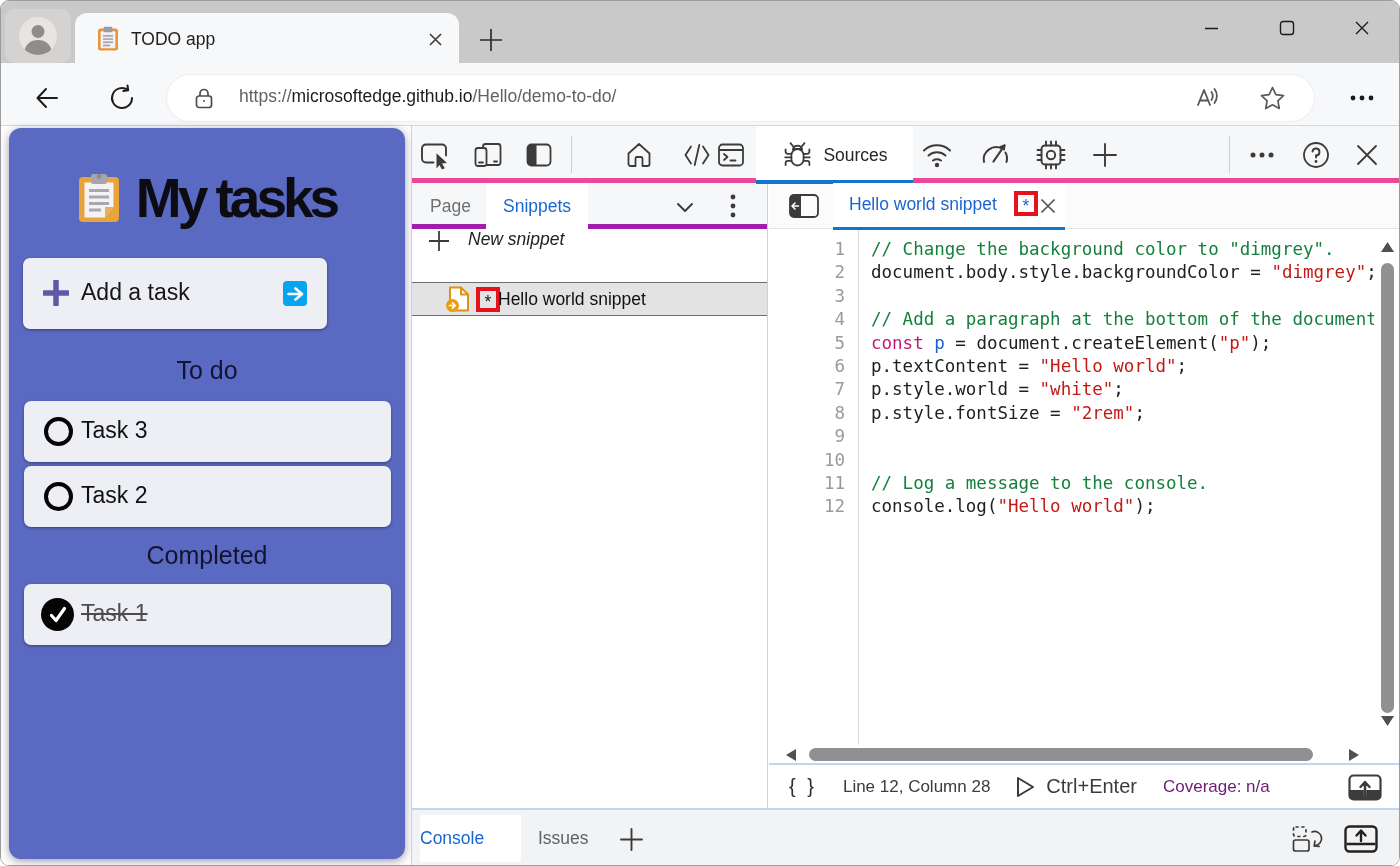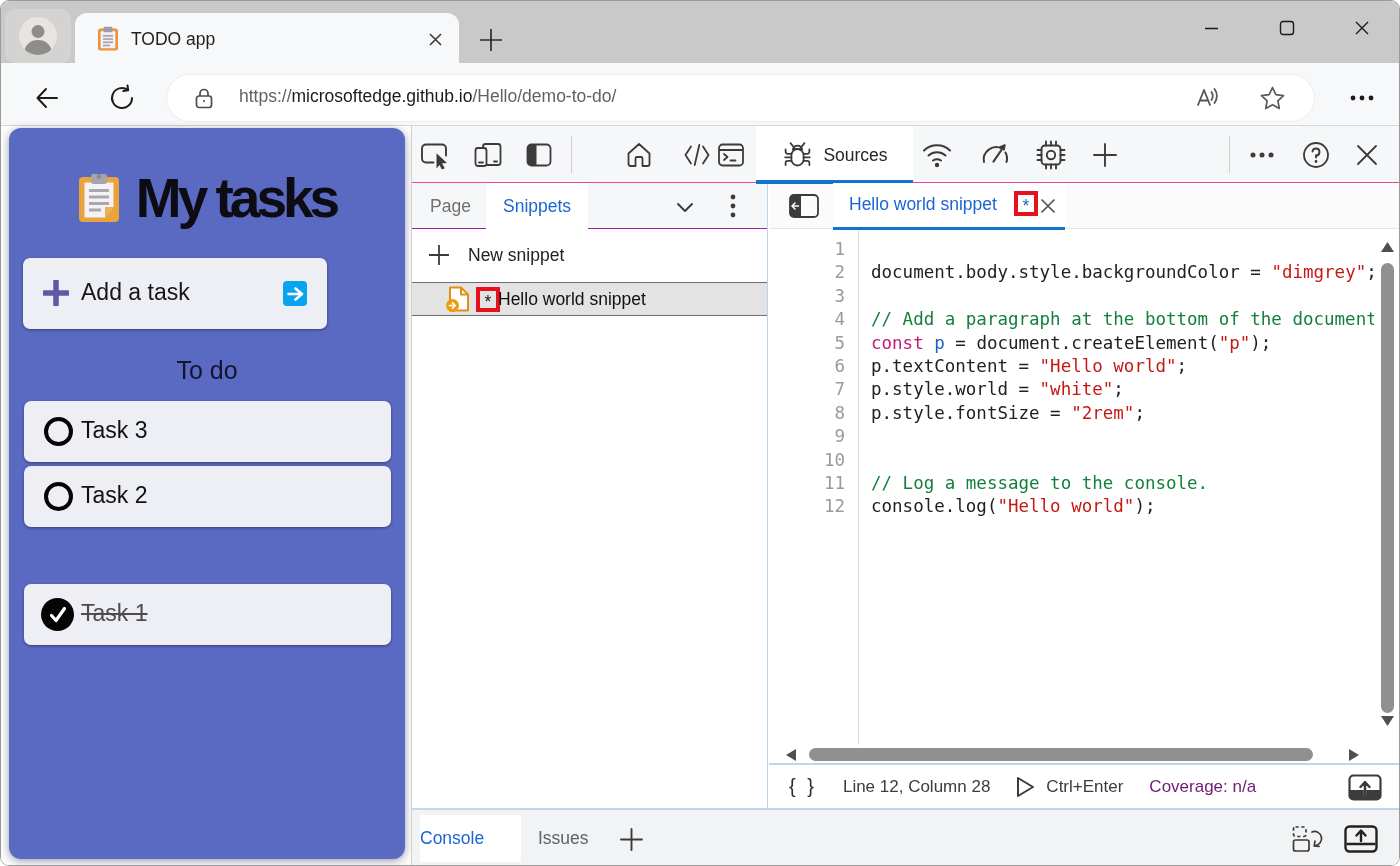--- a/index.html
+++ b/index.html
@@ -43,35 +43,35 @@
   .add-btn { position:absolute; right:20px; top:23px; width:24px; height:25px; background:#09a4ee; border-radius:4px; display:flex; align-items:center; justify-content:center; }
   .section-label { position:absolute; left:0; width:100%; text-align:center; font-size:25px; color:#14142e; }
   .task-card { position:absolute; left:15px; width:367px; height:61px; background:#edeff5; border-radius:7px; box-shadow:0 1px 3px rgba(0,0,0,.4); }
   .task-circle { position:absolute; left:20px; top:16px; width:29px; height:29px; border-radius:50%; border:4px solid #050505; background:transparent; }
   .task-check { position:absolute; left:17px; top:14px; width:33px; height:33px; border-radius:50%; background:#050505; display:flex; align-items:center; justify-content:center; }
   .task-label { position:absolute; left:57px; top:16px; font-size:23px; color:#101010; }
   .task-label.done { color:#4c4c4c; text-decoration:line-through; text-decoration-thickness:2px; }
 
   
   .devtools { position:absolute; left:410px; top:0; width:990px; height:741px; background:#fff; border-left:1px solid #cfcfcf; }
-  .dt-toolbar { position:absolute; left:0; top:0; width:100%; height:57px; background:#f6f7f9; border-bottom:1px solid #ec4899; }
+  .dt-toolbar { position:absolute; left:0; top:0; width:100%; height:57px; background:#f6f7f9; border-bottom:5px solid #ec4899; }
   .dt-ibtn { position:absolute; top:12px; width:34px; height:34px; display:flex; align-items:center; justify-content:center; }
   .dt-sep { position:absolute; top:10px; width:1px; height:37px; background:#cfcfcf; }
   .dt-tab-sources { position:absolute; left:344px; top:0; width:157px; height:58px; z-index:2; background:#fff; display:flex; align-items:center; justify-content:center; gap:9px; }
   .dt-tab-sources .underline { position:absolute; left:0; bottom:0; width:100%; height:4px; background:#1374cf; }
   .dt-tab-label { font-size:17.5px; color:#252525; }
 
   .dt-main { position:absolute; left:0; top:57px; width:100%; height:625px; }
   .navigator { position:absolute; left:0; top:0; width:356px; height:625px; background:#fff; border-right:1px solid #bed4ea; }
-  .nav-tabs { position:absolute; left:0; top:0; width:100%; height:46px; background:#f6f7f9; border-bottom:1px solid #a21caf; }
+  .nav-tabs { position:absolute; left:0; top:0; width:100%; height:46px; background:#f6f7f9; border-bottom:5px solid #a21caf; }
   .nav-tab-page { position:absolute; left:0; top:0; height:46px; padding:0 18px; display:flex; align-items:center; font-size:17.5px; color:#707070; }
   .nav-tab-snippets { position:absolute; left:74px; top:0; height:47px; z-index:2; padding:0 17px; display:flex; align-items:center; font-size:17.5px; color:#1a66d1; background:#fff; }
   .nav-chevron { position:absolute; left:262px; top:13px; width:22px; height:22px; }
   .nav-kebab { position:absolute; left:310px; top:12px; width:22px; height:22px; display:flex; align-items:center; justify-content:center; }
-  .new-snippet-row { position:absolute; left:0; top:46px; width:100%; height:52px; display:flex; align-items:center; }
+  .new-snippet-row { position:absolute; left:0; top:46px; width:100%; height:52px; display:flex; align-items:flex-start;font-style:italic; }
   .new-snippet-row svg { margin-left:15px; }
   .new-snippet-label { margin-left:17px; font-size:17.5px; color:#222; }
   .snippet-row { position:absolute; left:0; top:99px; width:100%; height:34px; background:#e3e3e3; border-top:1px solid #6e6e6e; border-bottom:1px solid #6e6e6e; display:flex; align-items:center; }
   .snippet-icon { margin-left:33px; position:relative; }
   .red-box { width:24px; height:25px; border:4px solid #e5121d; margin-left:5px; display:flex; align-items:center; justify-content:center; font-size:17.5px; color:#222; flex:none; }
   .red-box span { position:relative; top:3px; }
   .snippet-label { margin-left:-2px; font-size:17.5px; color:#111; white-space:nowrap; }
 
   .editor { position:absolute; left:357px; top:0; width:633px; height:625px; }
   .ed-tabs { position:absolute; left:0; top:0; width:100%; height:46px; background:#fbfbfc; border-bottom:1px solid #e3e3e3; }
@@ -94,21 +94,21 @@
 
   .vscroll { position:absolute; right:2px; top:46px; width:26px; height:516px; }
   .vscroll .thumb { position:absolute; left:7px; top:34px; width:13px; height:450px; background:#8f9092; border-radius:7px; }
   .hscroll { position:absolute; left:0; top:562px; width:100%; height:18px; }
   .hscroll .thumb { position:absolute; left:40px; top:3px; width:504px; height:13px; background:#8f9092; border-radius:7px; }
 
   .statusbar { position:absolute; left:0; top:580px; width:100%; height:45px; background:#fff; border-top:2px solid #bcd7ef; display:flex; align-items:center; }
   .sb-braces { margin-left:20px; font-size:20px; color:#2d2d2d; letter-spacing:3px; }
   .sb-pos { margin-left:26px; font-size:17px; color:#3c3c3c; }
   .sb-play { margin-left:24px; }
-  .sb-shortcut { margin-left:10px; font-size:17px; color:#3c3c3c; }
+  .sb-shortcut { margin-left:10px; font-size:20px; color:#3c3c3c; }
   .sb-coverage { margin-left:26px; font-size:17px; color:#701a75; }
   .sb-dock { position:absolute; right:20px; top:9px; }
 
   .drawer { position:absolute; left:0; top:682px; width:100%; height:59px; background:#f2f3f5; border-top:2px solid #bcd7ef; }
   .drawer-tab-console { position:absolute; left:8px; top:5px; width:101px; height:47px; background:#fff; display:flex; align-items:center; justify-content:flex-start; font-size:17.5px; color:#1a66d1; }
   .drawer-tab-issues { position:absolute; left:122px; top:5px; height:47px; padding:0 4px; display:flex; align-items:center; font-size:17.5px; color:#5f6368; }
   .drawer-add { position:absolute; left:206px; top:16px; width:26px; height:26px; display:flex; align-items:center; justify-content:center; }
   .drawer-ibtn { position:absolute; top:12px; width:36px; height:34px; display:flex; align-items:center; justify-content:center; }
 </style>
 </head>
@@ -238,20 +238,21 @@
         </div>
         <div class="section-label" style="top:228px;">To do</div>
         <div class="task-card" style="top:273px;">
           <div class="task-circle"></div>
           <span class="task-label">Task 3</span>
         </div>
         <div class="task-card" style="top:338px;">
           <div class="task-circle"></div>
           <span class="task-label">Task 2</span>
         </div>
+        <div class="section-label" style="top:413px;">Completed</div>
         <div class="task-card" style="top:456px;">
           <div class="task-check">
             <svg width="22" height="22" viewBox="0 0 22 22">
                 <path d="M4.5 11.5 L9 16.5 L17.5 4.5" stroke="#fff" stroke-width="3.2" fill="none" stroke-linecap="round" stroke-linejoin="round"></path>
               </svg>
           </div>
           <span class="task-label done">Task 1</span>
         </div>
       </div>
     </div>
@@ -435,20 +436,21 @@
                 <div class="ln" style="top: 102.6px;">5</div>
                 <div class="ln" style="top: 126px;">6</div>
                 <div class="ln" style="top: 149.4px;">7</div>
                 <div class="ln" style="top: 172.8px;">8</div>
                 <div class="ln" style="top: 196.2px;">9</div>
                 <div class="ln" style="top: 219.6px;">10</div>
                 <div class="ln" style="top: 243px;">11</div>
                 <div class="ln" style="top: 266.4px;">12</div>
               </div>
             <div class="code" id="code-lines">
+                <div class="cl" style="top: 9px;"><span class="tok-cmt">// Change the background color to "dimgrey".</span></div>
                 <div class="cl" style="top: 32.4px;"><span>document.body.style.backgroundColor = </span><span class="tok-str">"dimgrey"</span><span>;</span></div>
                 <div class="cl" style="top: 55.8px;"></div>
                 <div class="cl" style="top: 79.2px;"><span class="tok-cmt">// Add a paragraph at the bottom of the document.</span></div>
                 <div class="cl" style="top: 102.6px;"><span class="tok-kw">const</span><span> </span><span class="tok-var">p</span><span> = document.createElement(</span><span class="tok-str">"p"</span><span>);</span></div>
                 <div class="cl" style="top: 126px;"><span>p.textContent = </span><span class="tok-str">"Hello world"</span><span>;</span></div>
                 <div class="cl" style="top: 149.4px;"><span>p.style.world = </span><span class="tok-str">"white"</span><span>;</span></div>
                 <div class="cl" style="top: 172.8px;"><span>p.style.fontSize = </span><span class="tok-str">"2rem"</span><span>;</span></div>
                 <div class="cl" style="top: 219.6px;"></div>
                 <div class="cl" style="top: 243px;"><span class="tok-cmt">// Log a message to the console.</span></div>
                 <div class="cl" style="top: 266.4px;"><span>console.log(</span><span class="tok-str">"Hello world"</span><span>);</span></div>

